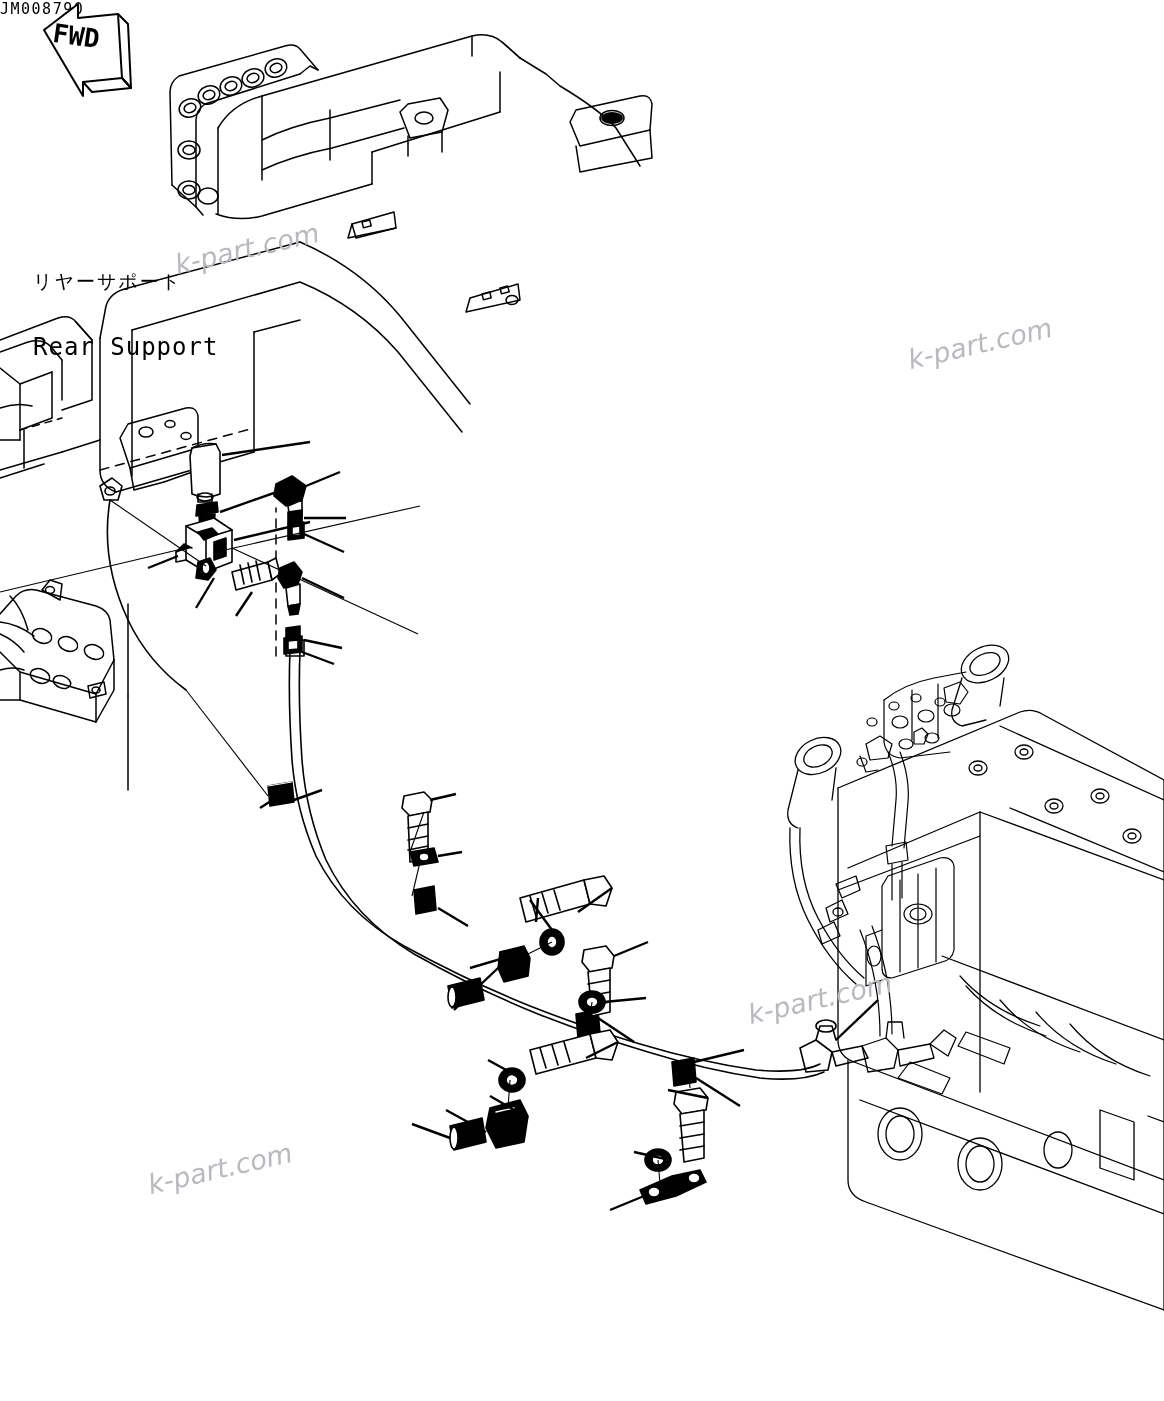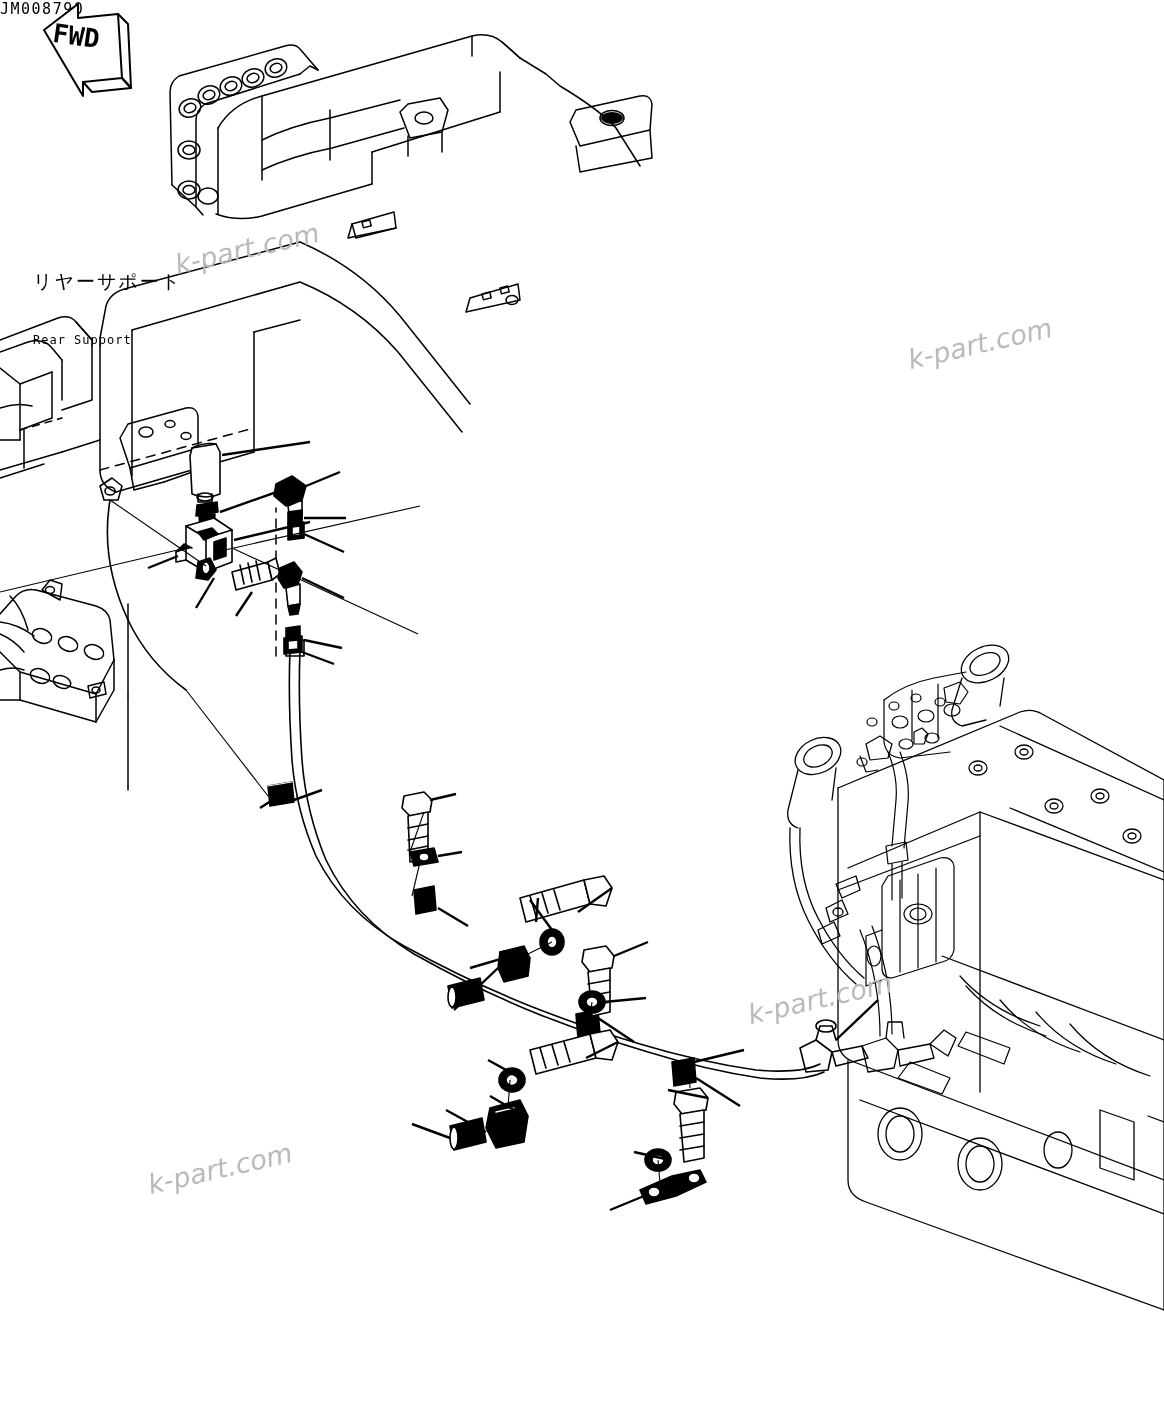--- a/index.html
+++ b/index.html
@@ -2,21 +2,21 @@
 <html><head>
 <meta charset="utf-8">
 <style>
   html,body{margin:0;padding:0;background:#fff;}
   body{width:1164px;height:1401px;position:relative;overflow:hidden;
        font-family:"DejaVu Sans",sans-serif;}
   #sheet{position:absolute;inset:0;width:1164px;height:1401px;background:#fff;}
   svg{position:absolute;top:0;left:0;width:1164px;height:1401px;}
   .lbl{position:absolute;color:#000;white-space:pre;}
   .lbl .jp{font-family:"DejaVu Sans",sans-serif;font-size:19px;letter-spacing:2px;display:block;}
-  .lbl .en{font-family:"DejaVu Sans Mono",monospace;font-size:12px;letter-spacing:1px;display:block;}
+  .lbl .en{font-family:"DejaVu Sans Mono",monospace;font-size:24px;letter-spacing:1px;display:block;}
   #rear-support-label{left:33px;top:231px;}
   #transmission-label{left:920px;top:1213px;}
   #drawing-number{left:980px;top:1350px;font-family:"DejaVu Sans Mono",monospace;
                   font-size:15px;letter-spacing:1.5px;}
   .wm{position:absolute;color:#b9b9bf;font-family:"DejaVu Sans",sans-serif;
       font-size:27px;font-style:italic;white-space:nowrap;
       transform:rotate(-13deg);transform-origin:left top;
       -webkit-user-select:none;user-select:none;}
   #wm-1{left:172px;top:250px;}
   #wm-2{left:905px;top:345px;}

